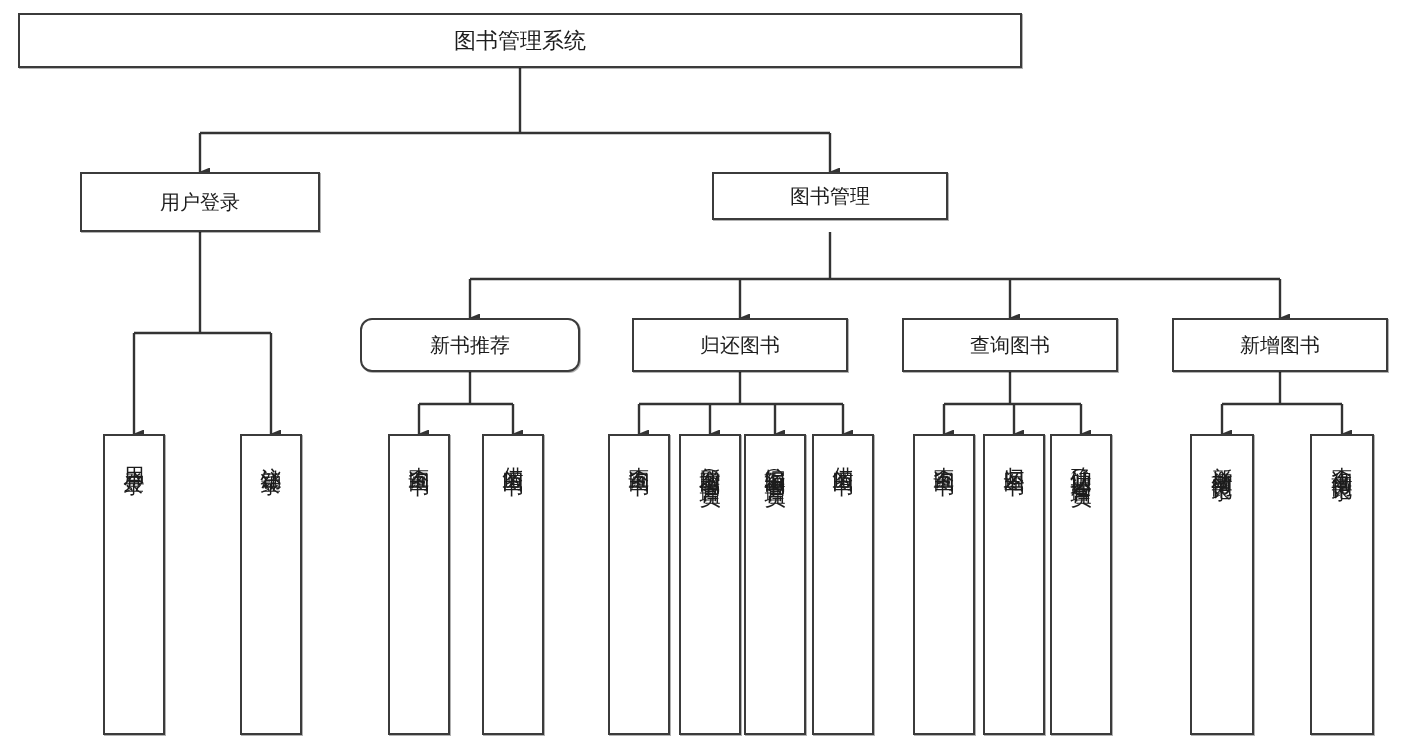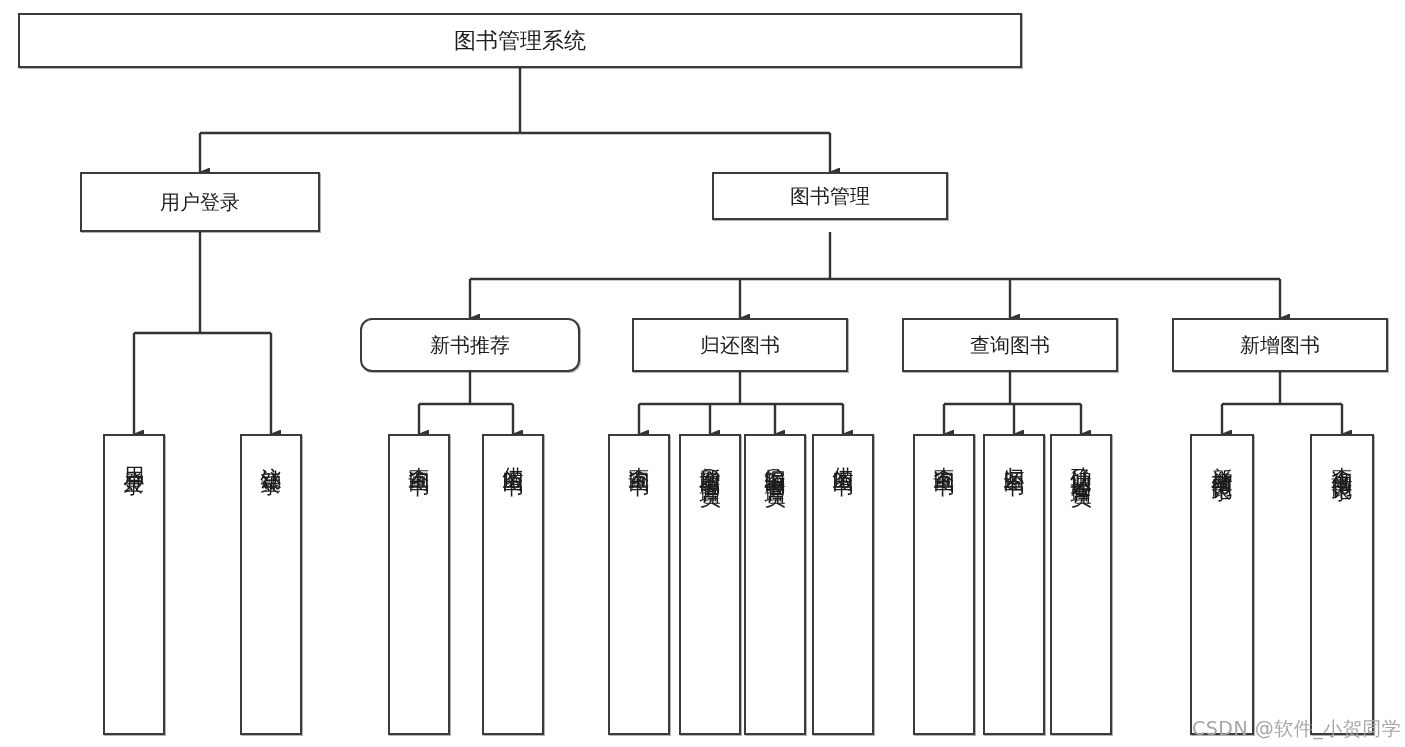--- a/index.html
+++ b/index.html
@@ -168,14 +168,13 @@
       <div class="node leaf" style="left: 1050px; top: 434px; width: 62px; height: 301px;">
         <span class="vtext">确认归还（管理员）</span>
       </div>
       <div class="node leaf" style="left: 1190px; top: 434px; width: 64px; height: 301px;">
         <span class="vtext">新增借阅记录</span>
       </div>
       <div class="node leaf" style="left: 1310px; top: 434px; width: 64px; height: 301px;">
         <span class="vtext">查询借阅记录</span>
       </div>
     </div>
-  <div class="watermark" style="left: 1192px; top: 716px;">CSDN @软件_小贺同学</div>
 </div>
 
 </body></html>

